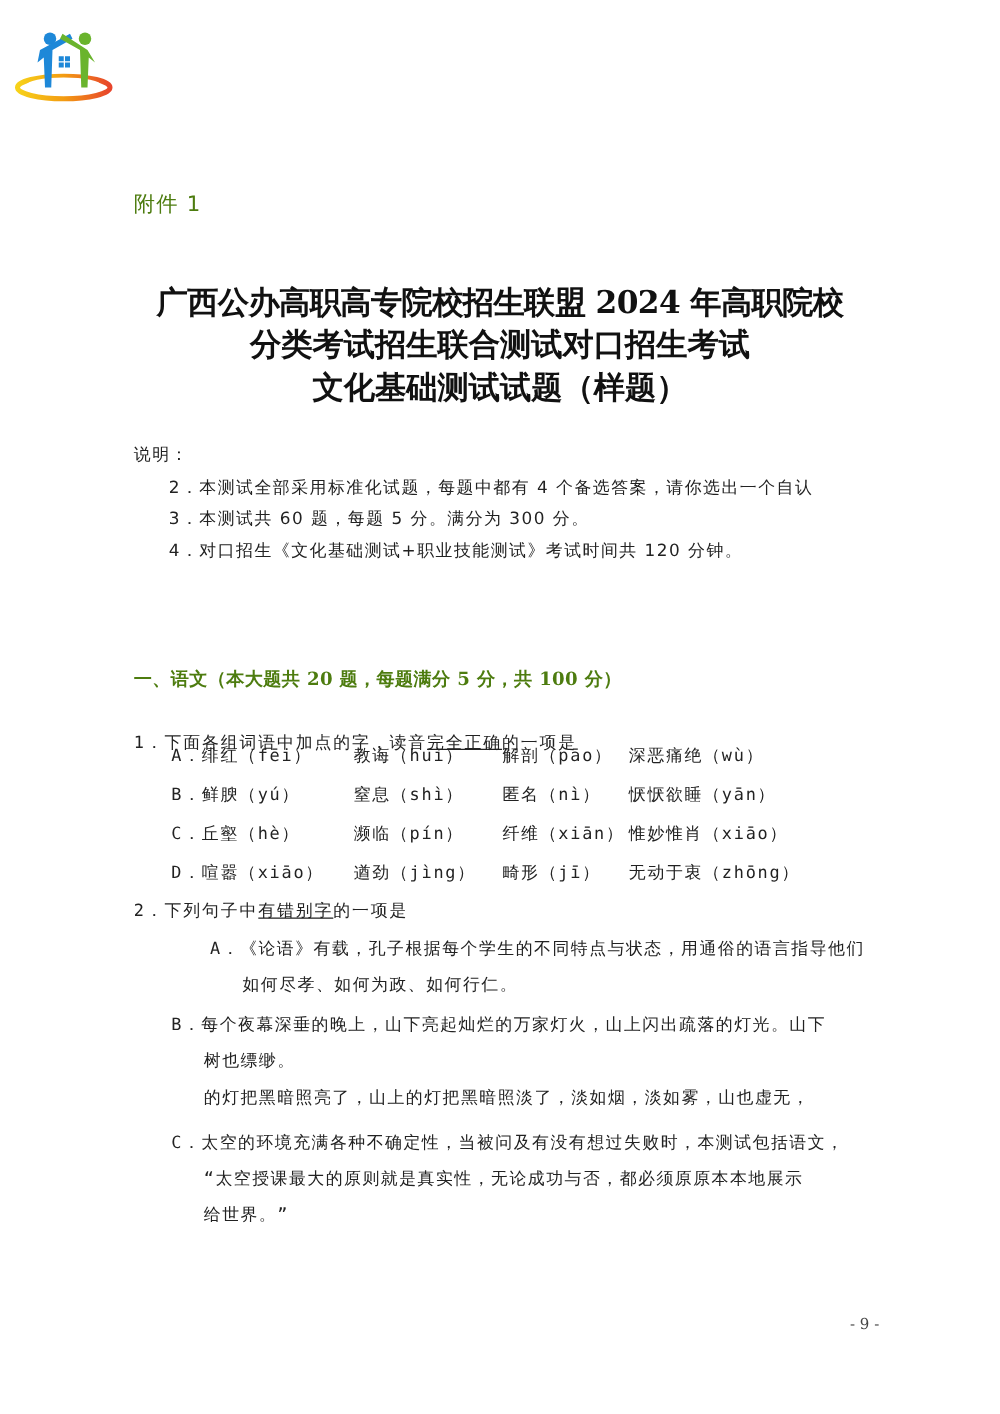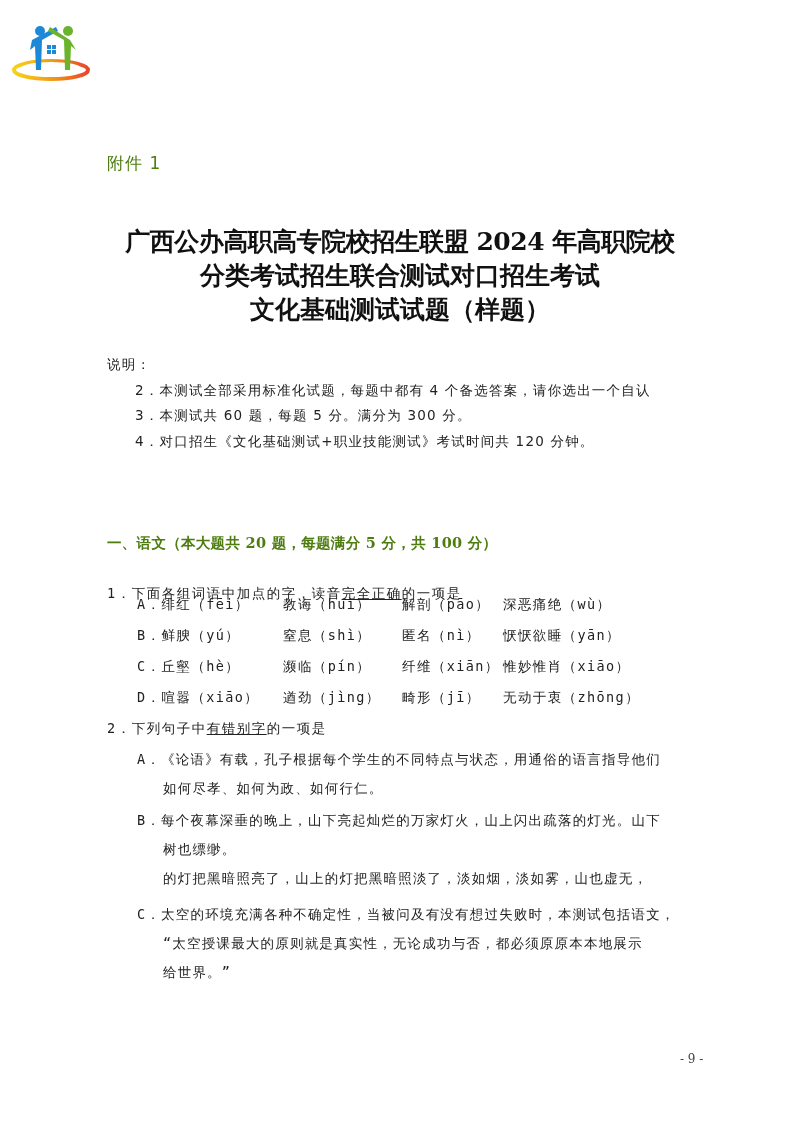--- a/index.html
+++ b/index.html
@@ -95,21 +95,21 @@
 </div>
 <div class="opt-row" style="top:689px;">
   <span class="c0">D．喧嚣（xiāo）</span>
   <span class="c1">遒劲（jìng）</span>
   <span class="c2">畸形（jī）</span>
   <span class="c3">无动于衷（zhōng）</span>
 </div>
 
 <div class="q" style="top:720px;"><span>2．下列句子中</span><u>有错别字</u><span>的一项是</span></div>
 
-<div class="para" style="top:745px;">
+<div class="para" style="top:745px;margin-left:31px;">
   <span class="first">A．《论语》有载，孔子根据每个学生的不同特点与状态，用通俗的语言指导他们</span>
   <span class="cont">如何尽孝、如何为政、如何行仁。</span>
 </div>
 <div class="para" style="top:806px;">
   <span class="first">B．每个夜幕深垂的晚上，山下亮起灿烂的万家灯火，山上闪出疏落的灯光。山下</span>
   <span class="cont">树也缥缈。</span>
   <span class="cont">的灯把黑暗照亮了，山上的灯把黑暗照淡了，淡如烟，淡如雾，山也虚无，</span>
 </div>
 <div class="para" style="top:900px;">
   <span class="first">C．太空的环境充满各种不确定性，当被问及有没有想过失败时，本测试包括语文，</span>

